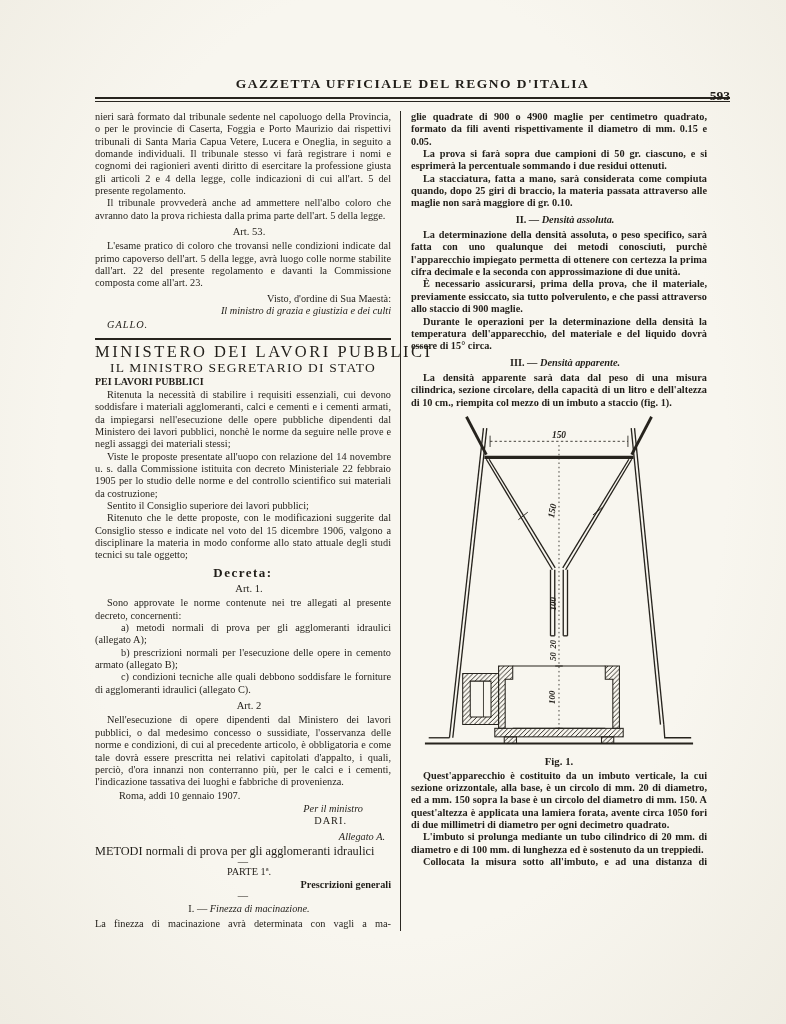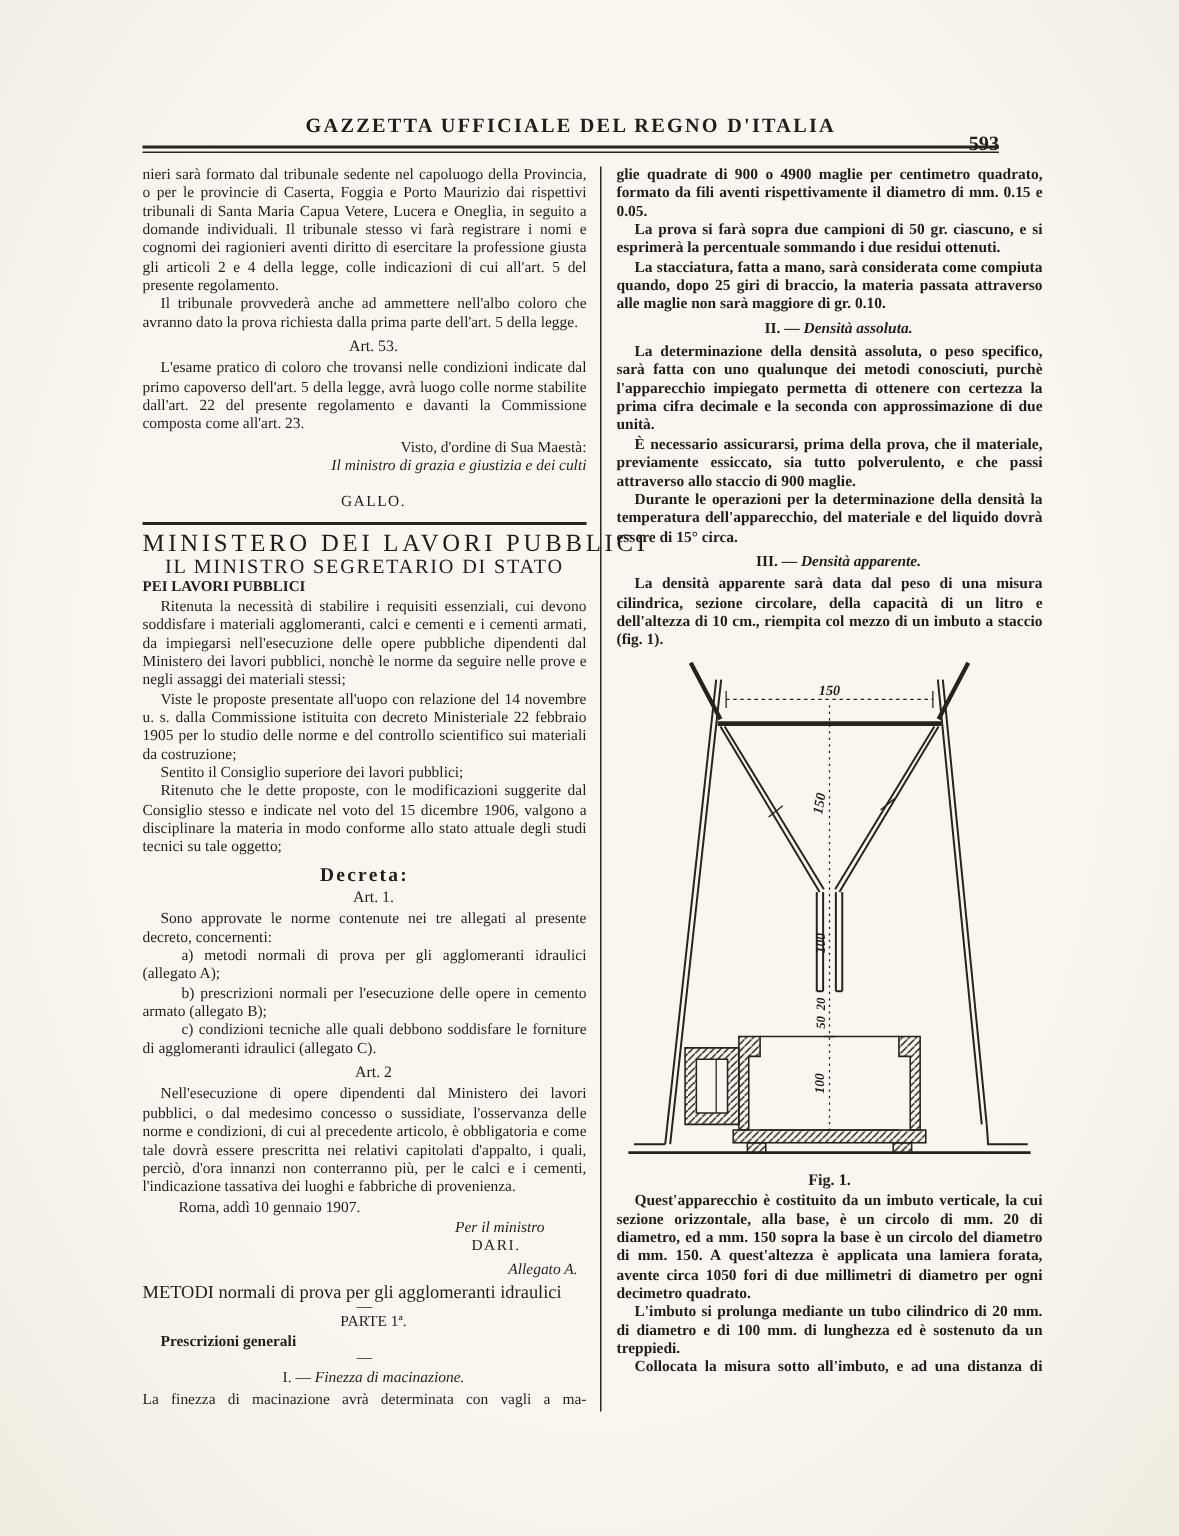--- a/index.html
+++ b/index.html
@@ -11,21 +11,21 @@
   body {
     font-family: "Liberation Serif", "DejaVu Serif", serif;
     color: #211e19;
     -webkit-font-smoothing: antialiased;
   }
   .page {
     position: relative;
     width: 786px; height: 1024px;
     background: radial-gradient(ellipse at 50% 45%, #f8f6ef 60%, #efece2 100%);
     box-sizing: border-box;
-    padding: 76px 120px 0 95px;
+    padding: 76px 56px 0 95px;
   }
   
   .masthead {
     display: flex; align-items: baseline; justify-content: center;
     position: relative;
     padding-bottom: 5px;
   }
   .masthead .title {
     font-weight: bold; font-size: 13.5px; letter-spacing: 1.5px;
   }
@@ -42,34 +42,34 @@
   .columns { display: flex; align-items: stretch; }
   .col { width: 296px; font-size: 10.3px; line-height: 12.35px; text-align: justify; }
   .col-left  { padding-right: 9px; }
   .col-right { border-left: 1px solid #2b2822; padding-left: 10px; font-weight: bold; }
   p { margin: 0; text-indent: 12px; }
   p.noindent { text-indent: 0; }
   p.contline { text-indent: 0; text-align-last: justify; }
   .center { text-align: right; text-indent: 0; }
   .art-head { text-align: center; margin: 4px 0 2px 0; font-size: 10.6px; }
   .ital { font-style: italic; }
-  .sig { text-align: center; margin-top: 11px; letter-spacing: 1px; }
+  .sig { text-align: left; margin-top: 1px; letter-spacing: 1px; font-style: italic; }
   .section-rule { border: none; border-top: 2.2px solid #27241e; margin: 7px 0 6px 0; }
   .ministry-title { text-align: center; font-size: 16.5px; letter-spacing: 2.5px; margin: 2px 0 4px 0; white-space: nowrap; }
   .minister-head  { text-align: center; font-size: 13.5px; letter-spacing: 1.2px; margin: 2px 0 1px 0; }
   .minister-sub   { text-align: left; font-weight: bold; font-size: 10px; margin-bottom: 1px; }
   .decreta { text-align: center; font-weight: bold; font-size: 13px; letter-spacing: 1.5px; margin: 5px 0 2px 0; }
   .right-block { text-align: right; text-indent: 0; }
   .per-ministro { font-style: italic; padding-right: 28px; margin-top: 1px; }
   .dari { padding-right: 44px; letter-spacing: 1px; }
   .allegato { padding-right: 6px; margin-top: 3px; }
   .metodi-title { text-align: left; font-size: 12.3px; margin-top: 2px; white-space: nowrap; }
   .tiny-dash { text-align: center; line-height: 7px; margin: 1px 0; }
   .parte { text-align: center; margin-top: 1px; }
-  .presc { text-align: left; font-weight: bold; font-family: Liberation Serif, serif; }
+  .presc { text-align: right; font-weight: bold; font-family: Liberation Serif, serif; }
   .sec-head { text-align: center; font-style: italic; margin: 4px 0 3px 0; }
   .sec-head .roman { font-style: normal; }
   
   .figure-wrap { margin: 4px 0 2px 0; text-align: center; }
   .fig-caption { text-align: center; font-size: 10.8px; margin-top: 1px; }
   svg text { font-family: "Liberation Serif", serif; font-style: italic; fill: #211e19; }
 </style>
 </head>
 <body>
 

